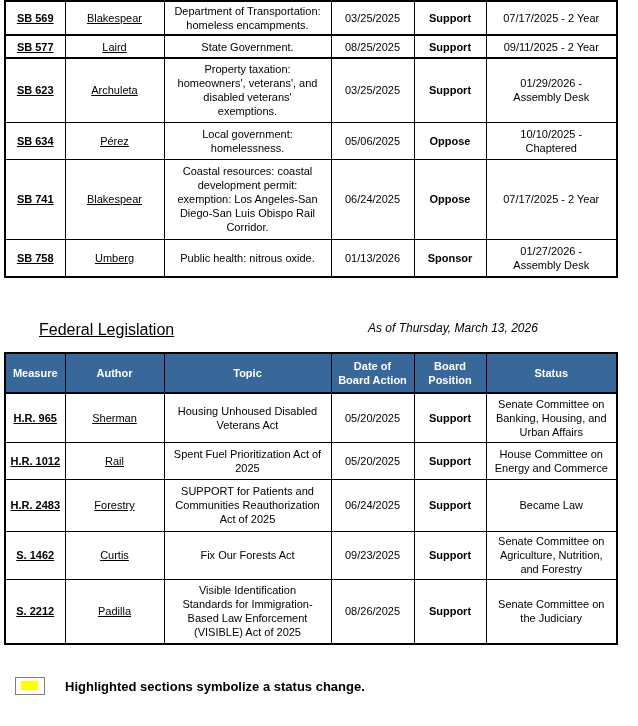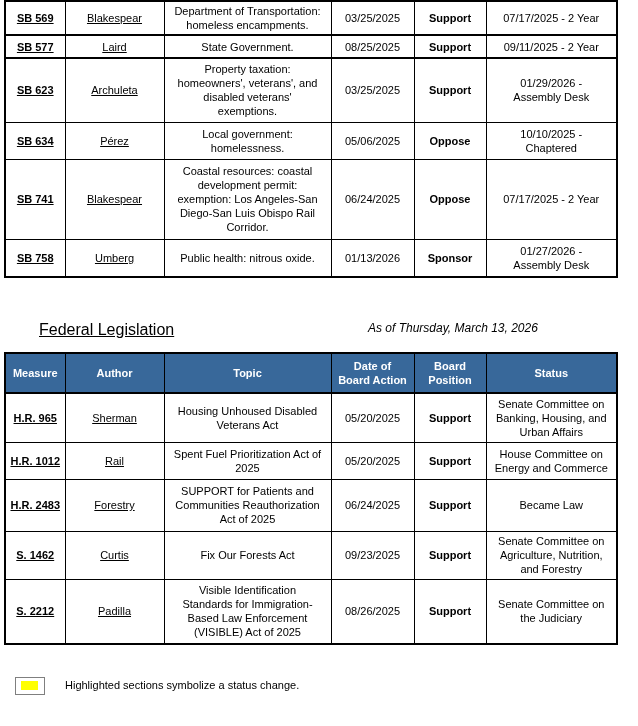--- a/index.html
+++ b/index.html
@@ -39,21 +39,21 @@
   .legend{position:absolute;left:15px;top:677px;height:20px;}
   .legend-box{
     position:absolute;left:0;top:0;width:28px;height:16px;
     border:1px solid #7f7f7f;background:#ffffff;display:inline-block;
   }
   .legend-swatch{
     position:absolute;left:5px;top:3px;width:17px;height:9px;
     background:#FFFF00;display:inline-block;
   }
   .legend-text{
-    position:absolute;left:50px;top:2px;font-size:11px;white-space:nowrap;
+    position:absolute;left:50px;top:2px;font-size:13px;white-space:nowrap;font-weight:bold;
   }
 </style>
 </head>
 <body>
 
 <div class="page">
 
   <table class="leg-table" id="state-table">
     <colgroup>
       <col style="width:60px">

